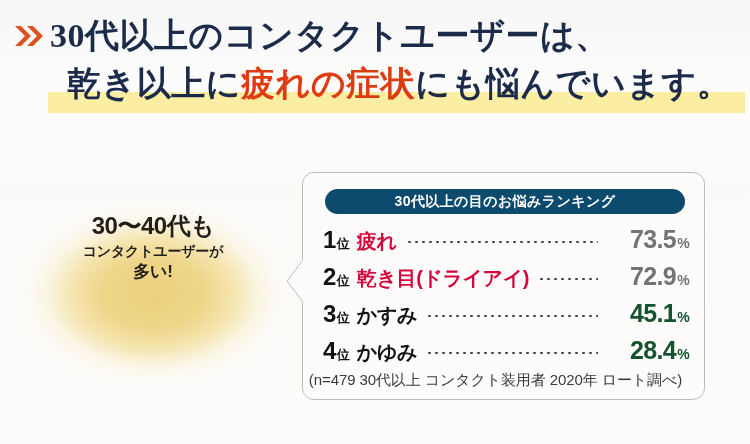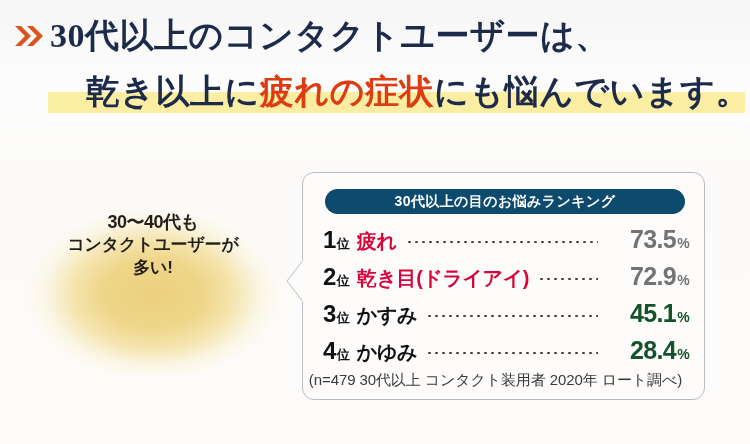--- a/index.html
+++ b/index.html
@@ -44,21 +44,21 @@
     position: relative;
     font-family: "Liberation Serif", "DejaVu Serif", serif;
     font-weight: 700;
     font-size: 34px;
     line-height: 44px;
     letter-spacing: 0.5px;
     color: #1d2b4a;
     white-space: nowrap;
   }
   .hl-line.l1 { padding-left: 14px; }
-  .hl-line.l2 { padding-left: 44px; margin-top: 12px; text-align: right; }
+  .hl-line.l2 { padding-left: 67px; margin-top: 4px; }
 
   .chev {
     display: inline-block;
     vertical-align: -2px;
     margin-right: 6px;
     line-height: 0;
   }
   .chev svg { display: block; }
 
   .hl-red {
@@ -97,22 +97,22 @@
     left: 8px;
     top: 210px;
     width: 290px;
     text-align: center;
     color: #231f18;
     font-weight: 700;
     line-height: 1.34;
     letter-spacing: -0.2px;
   }
   .gt-1 { font-size: 17px; }
-  .gt-2 { font-size: 18px; letter-spacing: -0.5px; }
-  .gt-3 { font-size: 17px; }
+  .gt-2 { font-size: 24px; letter-spacing: -0.5px; }
+  .gt-3 { font-size: 14px; }
   .gt-4 { font-size: 17px; }
 
   
   .card {
     position: absolute;
     left: 302px;
     top: 172px;
     width: 403px;
     height: 228px;
     background: #fdfcfb;

